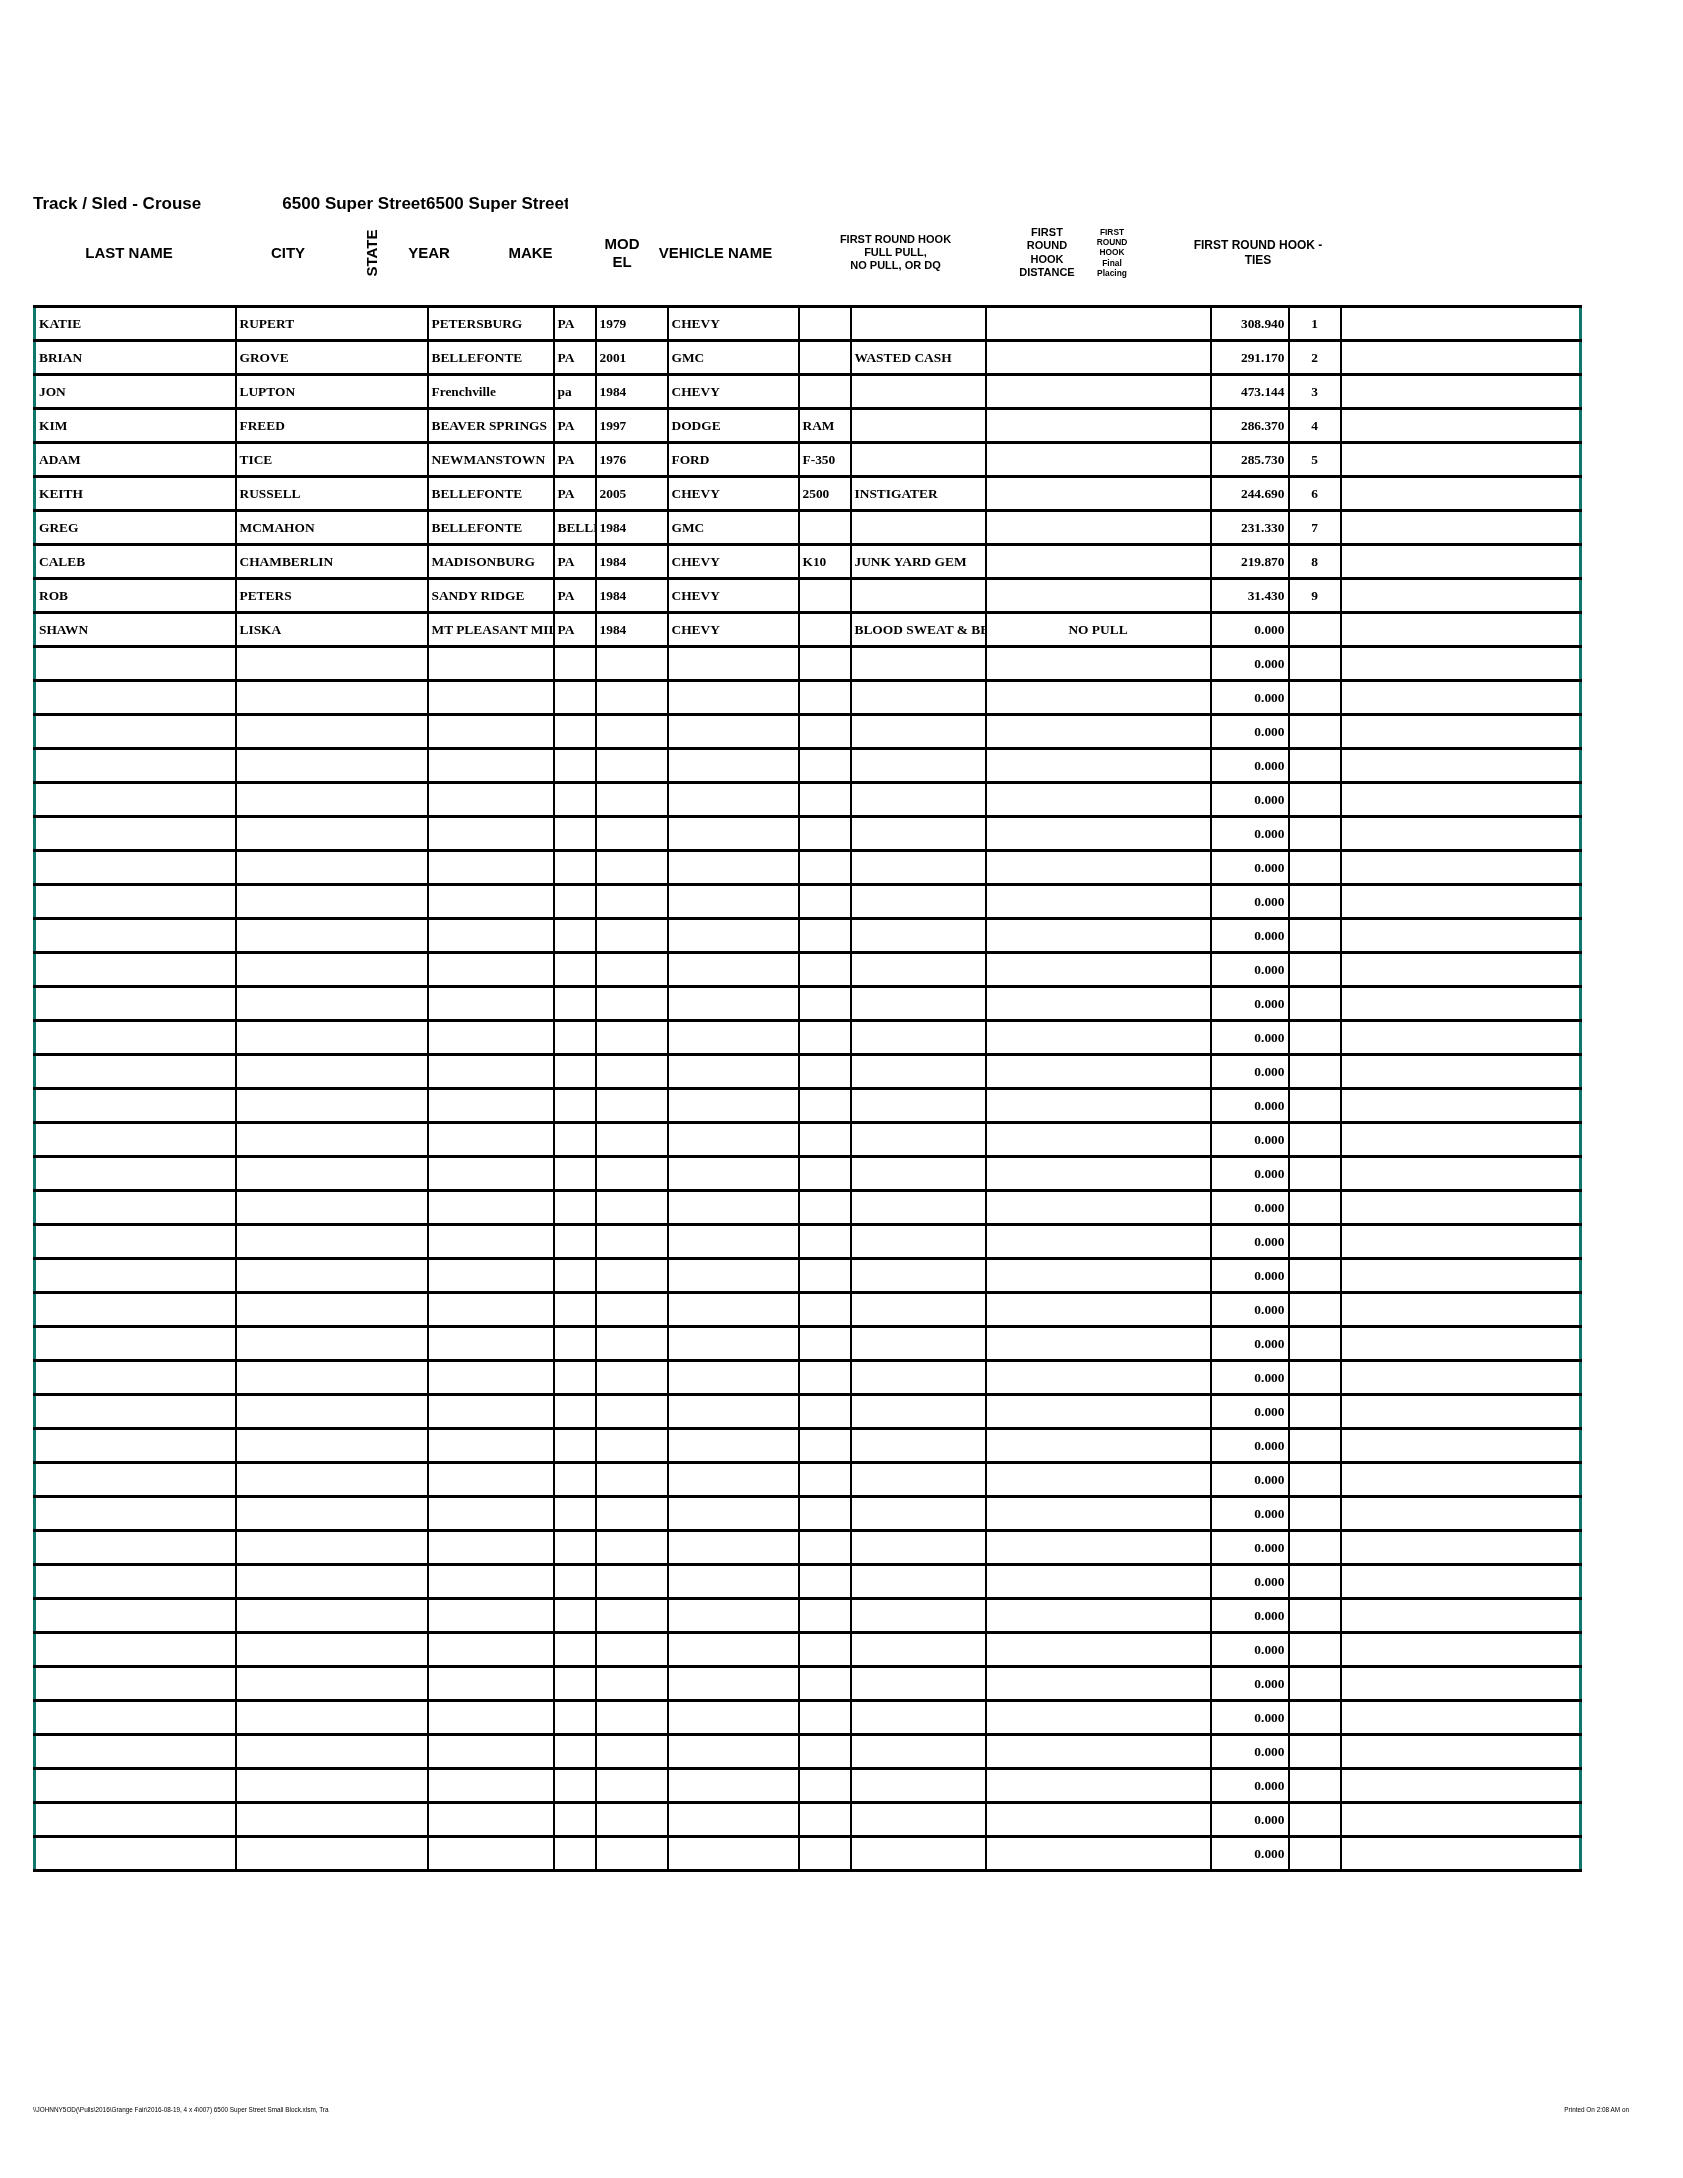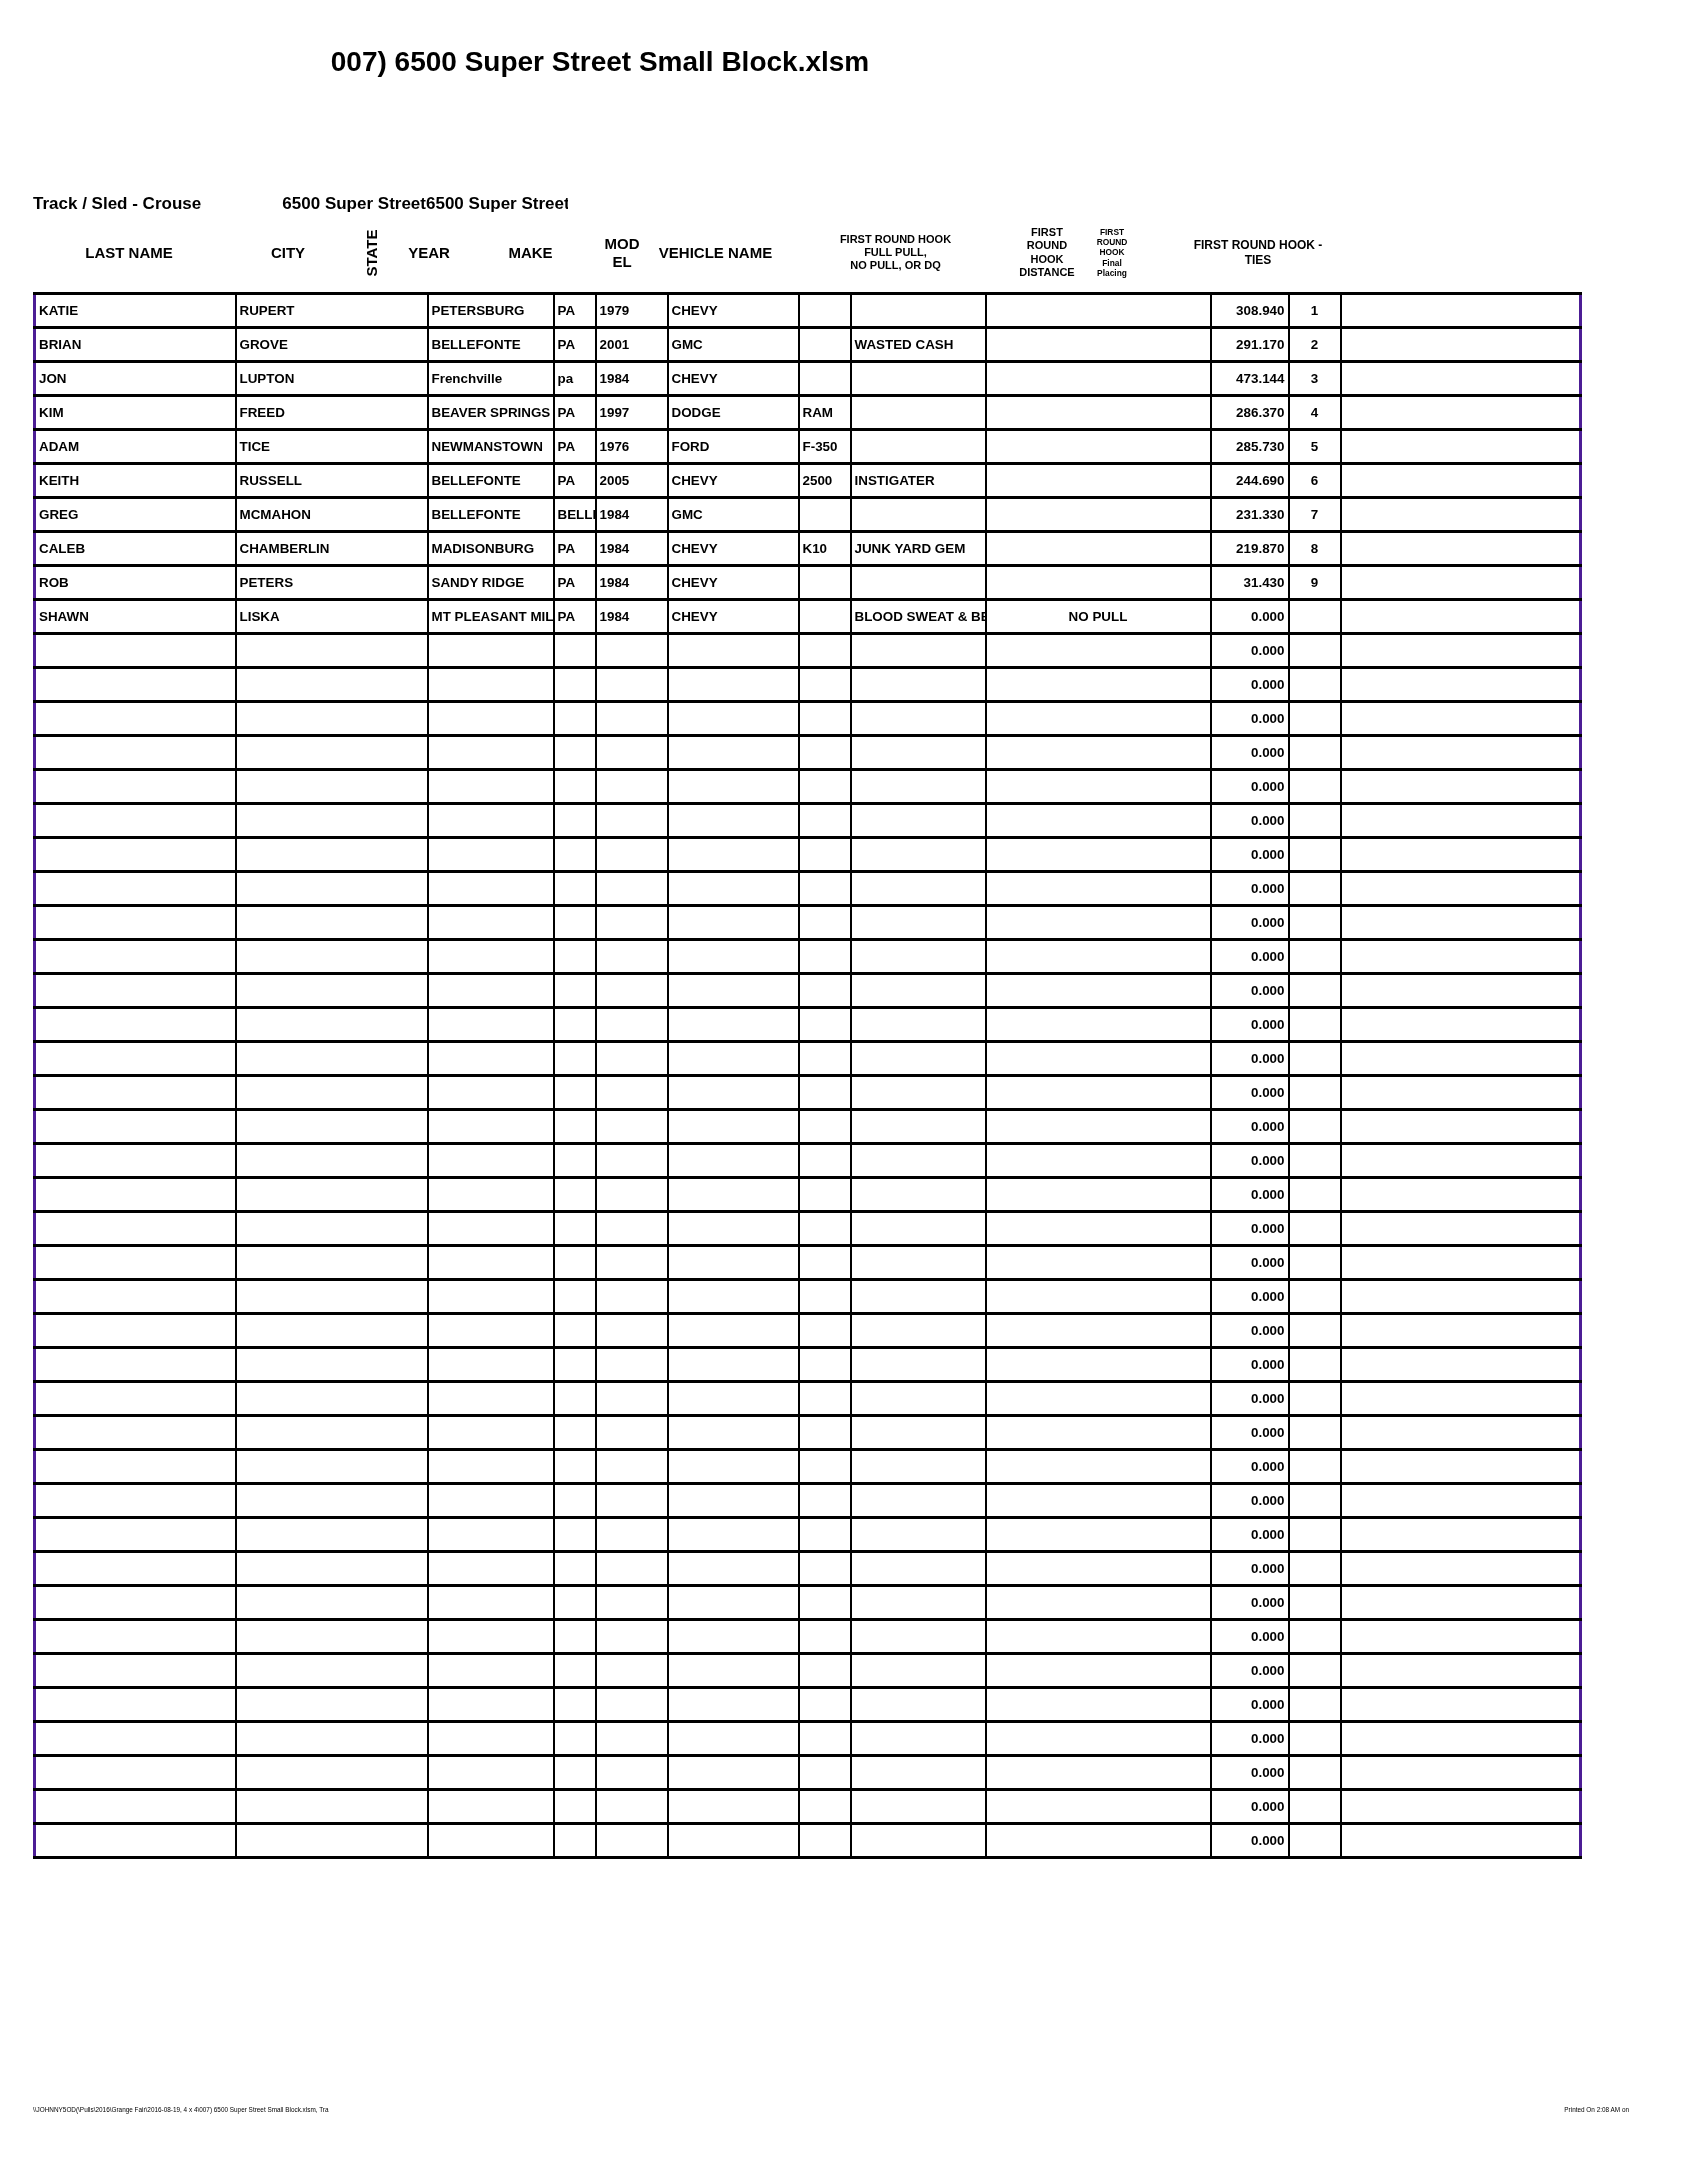--- a/index.html
+++ b/index.html
@@ -23,23 +23,24 @@
   .h-main{font-size:15px;}
   .h-small{font-size:11px;}
   .h-tiny{font-size:8.4px;}
   .h-ties{font-size:12px;}
   .vert{transform:rotate(-90deg);white-space:nowrap;font-size:15px;}
   .w1{width:201px;} .w2{width:192px;} .w3{width:126px;} .w4{width:42px;}
   .w5{width:72px;}  .w6{width:131px;} .w7{width:52px;}  .w8{width:135px;}
   .w9{width:225px;} .w10{width:78px;} .w11{width:52px;} .w12{width:240px;}
 
   table.results{
-    position:absolute;left:33px;top:292px;width:1545px;
+    position:absolute;left:33px;top:305px;width:1545px;
     border-collapse:collapse;table-layout:fixed;
-    border:3px solid #4c1d95;
+    border:3px solid #0f766e;
+    font-family:Liberation Serif, serif;
   }
   table.results td{
     box-sizing:border-box;height:34px;
     border-left:2px solid #000;border-right:2px solid #000;
     border-top:3px solid #000;border-bottom:3px solid #000;
     font-size:13.4px;font-weight:bold;
     white-space:nowrap;overflow:hidden;
     padding:0 3px;vertical-align:middle;
   }
   td.col-first_name,td.col-last_name,td.col-city,td.col-state,
@@ -49,21 +50,20 @@
   td.col-placing{text-align:center;}
   td.col-ties{text-align:left;}
 
   .footer-left{position:absolute;left:33px;top:2106px;font-size:6.4px;font-weight:normal;white-space:nowrap;}
   .footer-right{position:absolute;right:54px;top:2106px;font-size:6.4px;font-weight:normal;white-space:nowrap;}
 </style>
 </head>
 <body>
 
 <div class="title-block">
-  <div class="title-line2">007) 6500 Super Street Small Block.xlsm</div>
 </div>
 
 <div class="subtitle-row">
   <div class="track-label">Track / Sled - Crouse</div>
   <div class="class-label-1">6500 Super Street</div>
   <div class="class-label-2">6500 Super Street Sm</div>
 </div>
 
 <div class="report-header">
   <div class="hcell h-main w2">LAST NAME</div>

